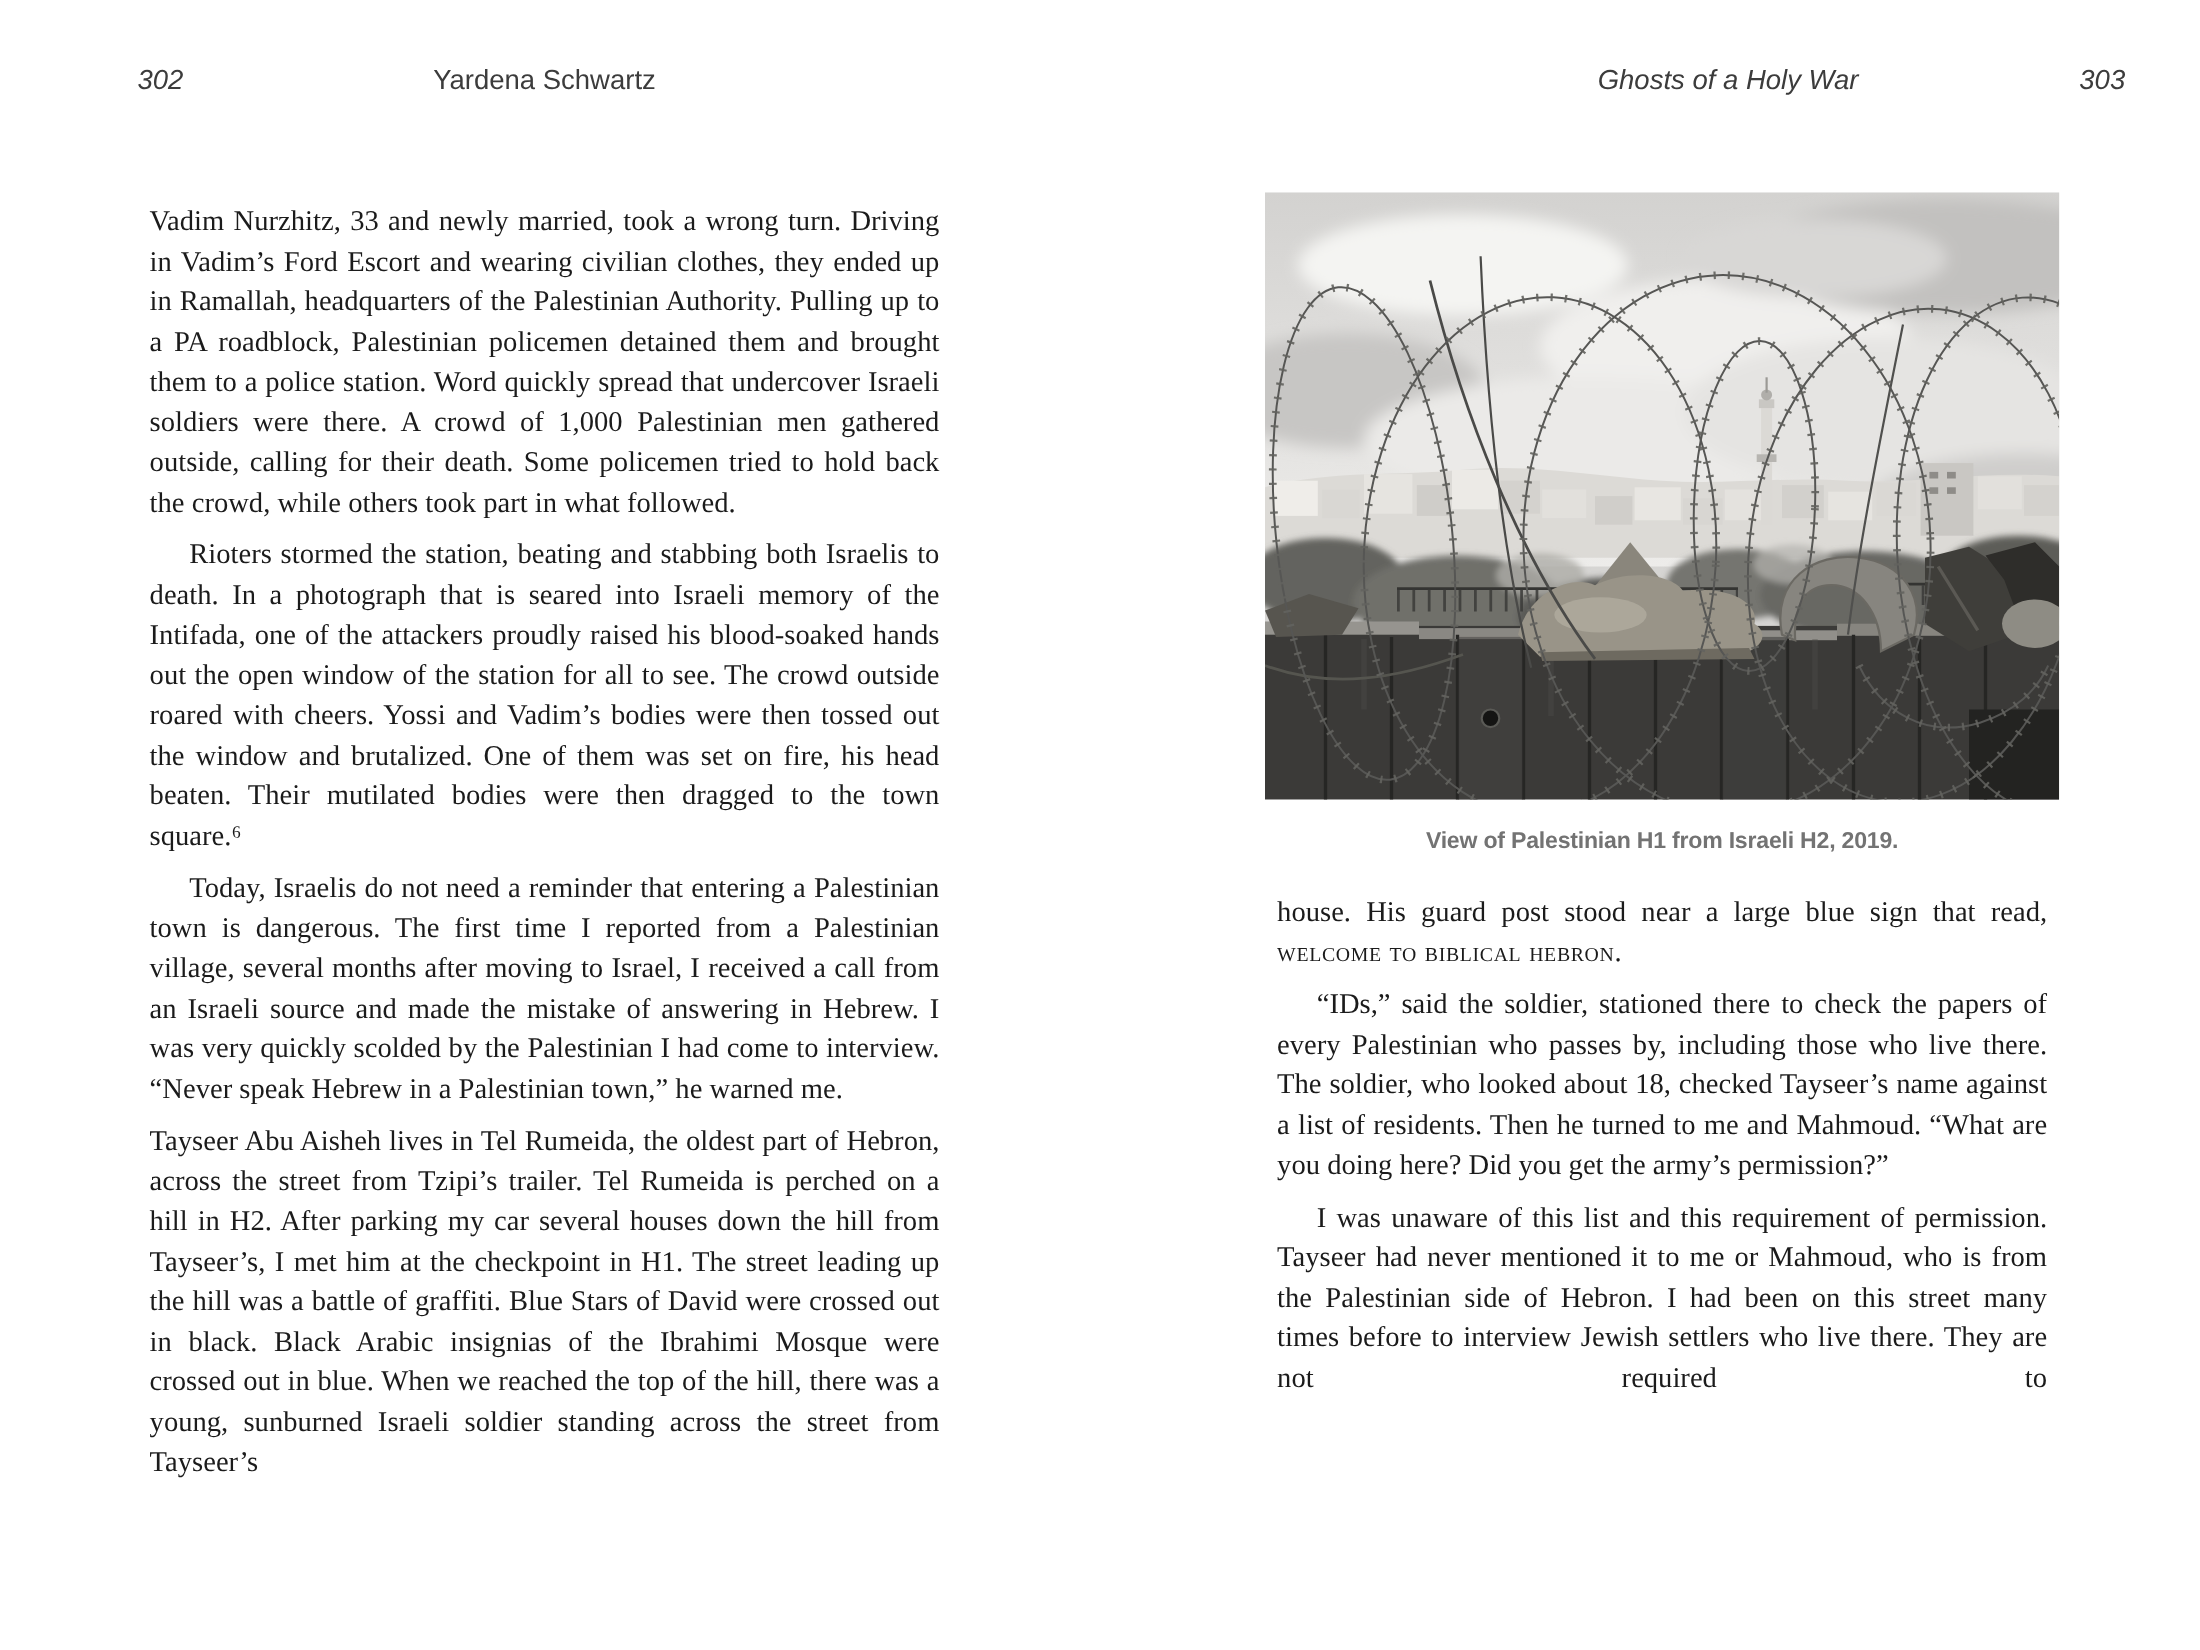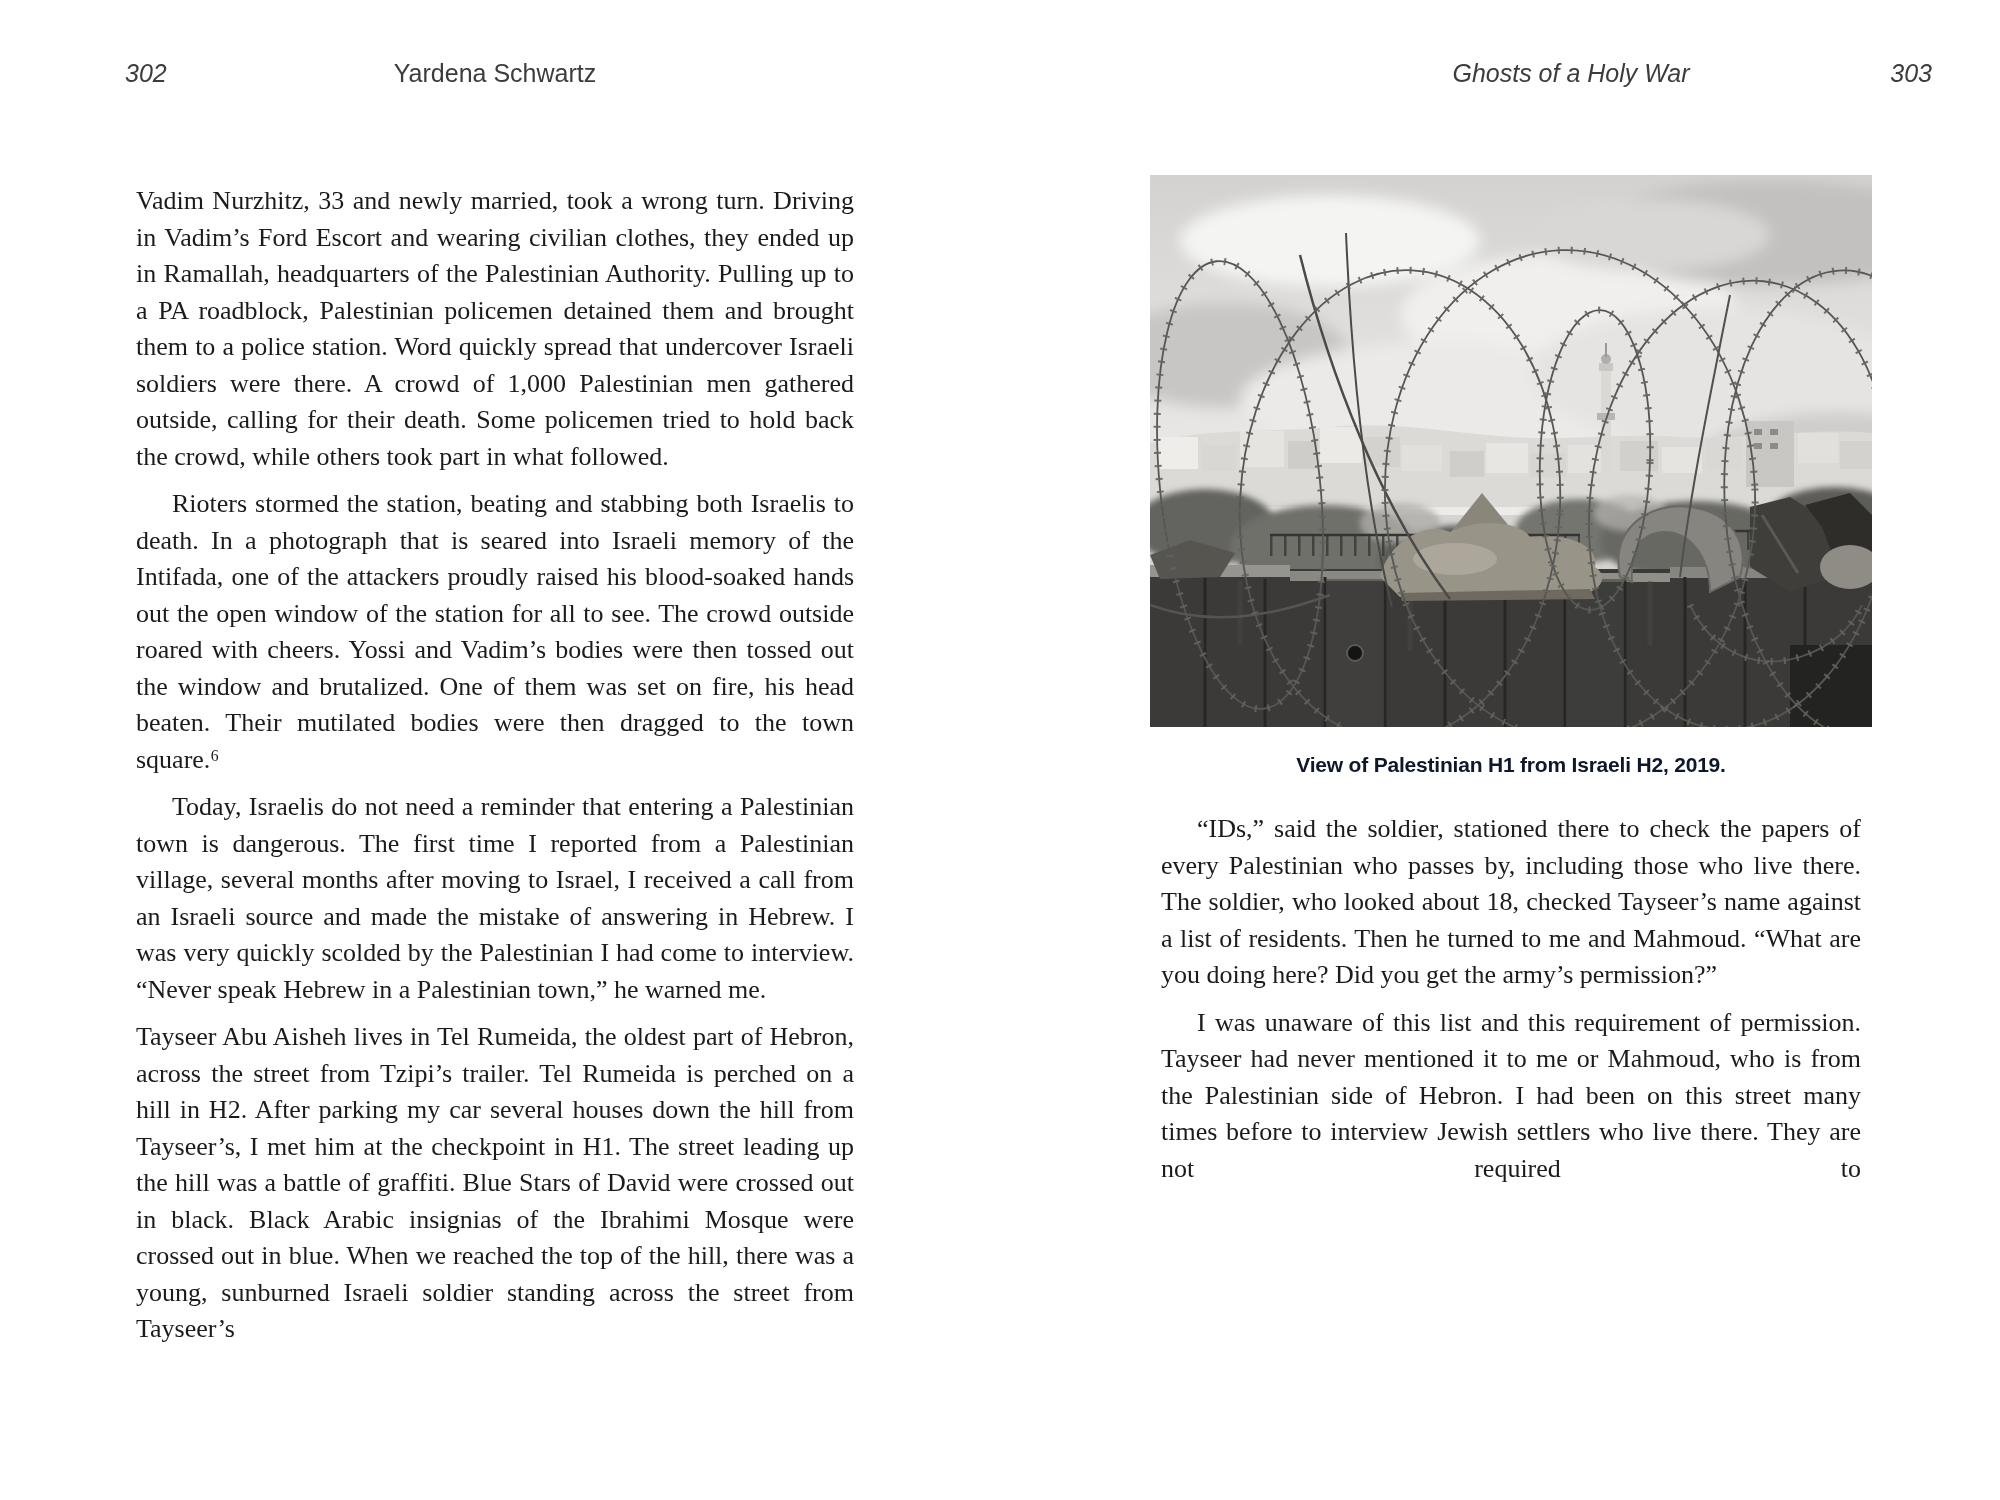--- a/index.html
+++ b/index.html
@@ -40,21 +40,21 @@
   .photo{
     position:absolute;left:1150px;top:175px;width:722px;height:552px;
     overflow:hidden;background:#d6d5d3;
   }
   .photo svg{display:block;width:100%;height:100%;}
   .caption{
     position:absolute;left:1150px;top:752px;width:722px;
     text-align:center;
     font-family:"Liberation Sans","DejaVu Sans",sans-serif;
     font-weight:700;font-size:21px;line-height:26px;
-    letter-spacing:-0.2px;color:#0f172a;
+    letter-spacing:-0.2px;color:#737373;
   }
 </style>
 </head>
 <body>
 
 <section>
   <header class="running-head rh-left">
     <span class="rh-num-left">302</span>
     <span class="rh-title">Yardena Schwartz</span>
   </header>
@@ -210,16 +210,17 @@
           <ellipse cx="705" cy="330" rx="130" ry="235" transform="rotate(-4 705 330)"></ellipse>
           <path d="M540,430 C560,472 600,497 650,482 C682,472 702,452 712,430"></path>
         </g>
       </g>
     </svg>
   </figure>
 
   <figcaption class="caption">View of Palestinian H1 from Israeli H2, 2019.</figcaption>
 
   <div class="column col-right">
+    <p><span>house. His guard post stood near a large blue sign that read, </span><span class="smallcaps">welcome to biblical hebron.</span></p>
     <p class="indent">“IDs,” said the soldier, stationed there to check the papers of every Palestinian who passes by, including those who live there. The soldier, who looked about 18, checked Tayseer’s name against a list of residents. Then he turned to me and Mahmoud. “What are you doing here? Did you get the army’s permission?”</p>
     <p class="indent continues">I was unaware of this list and this requirement of permission. Tayseer had never mentioned it to me or Mahmoud, who is from the Palestinian side of Hebron. I had been on this street many times before to interview Jewish settlers who live there. They are not required to</p>
   </div>
 </section>
 
 </body></html>

